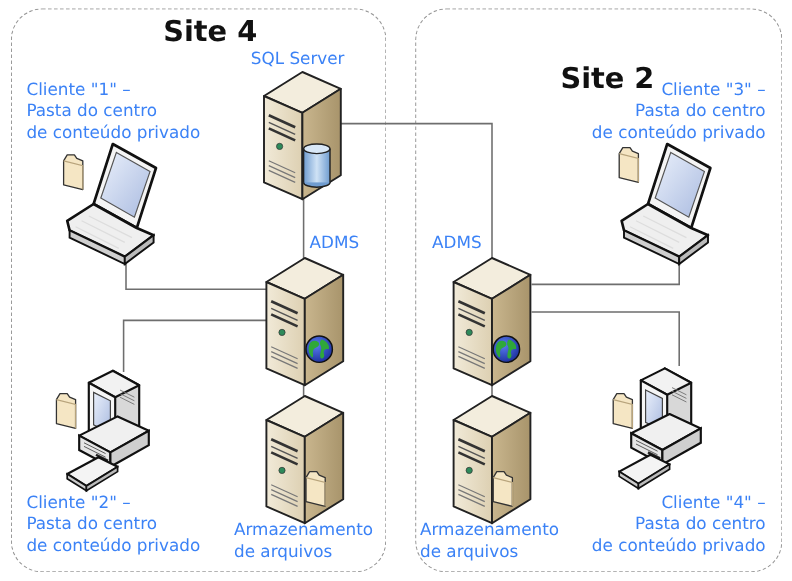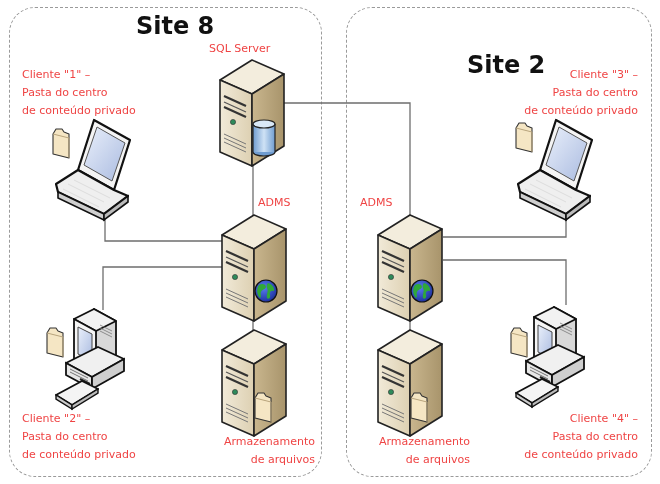--- a/index.html
+++ b/index.html
@@ -1,32 +1,32 @@
 <!DOCTYPE html>
 <html><head>
 <meta charset="utf-8">
 <style>
   html, body { margin:0; padding:0; background:#ffffff; }
   body { width:660px; height:484px; position:relative; overflow:hidden; font-family:"DejaVu Sans", sans-serif; color:#1a1a1a; }
   .site-box { position:absolute; border:1.5px dashed #9a9a9a; border-radius:26px; }
   #site1 { left:9px; top:7px; width:311px; height:468px; }
   #site2 { left:346px; top:7px; width:304px; height:468px; }
   .site-title { position:absolute; font-weight:bold; font-size:24px; color:#111; }
-  .label { position:absolute; font-size:11px; line-height:18px; color:#ef4444; white-space:nowrap; }
+  .label { position:absolute; font-size:14px; line-height:18px; color:#3b82f6; white-space:nowrap; }
   .label.right { text-align:right; }
-  .label.center { text-align:right; }
+  .label.center { text-align:left; }
   svg.links { position:absolute; left:0; top:0; }
   .node { position:absolute; }
 </style>
 </head>
 <body>
 
 <div id="site1" class="site-box"></div>
 <div id="site2" class="site-box"></div>
-<div class="site-title" style="left:136px; top:12px;">Site 8</div>
+<div class="site-title" style="left:136px; top:12px;">Site 4</div>
 <div class="site-title" style="left:467px; top:12px;margin-top:39px;">Site 2</div>
 
 <svg class="links" width="660" height="484">
   <g stroke="#6e6e6e" stroke-width="1.3" fill="none">
 
     <polyline points="284,103 410,103 410,230"></polyline>
 
     <line x1="253" y1="150" x2="253" y2="222"></line>
 
     <polyline points="105,215 105,241 222,241"></polyline>

